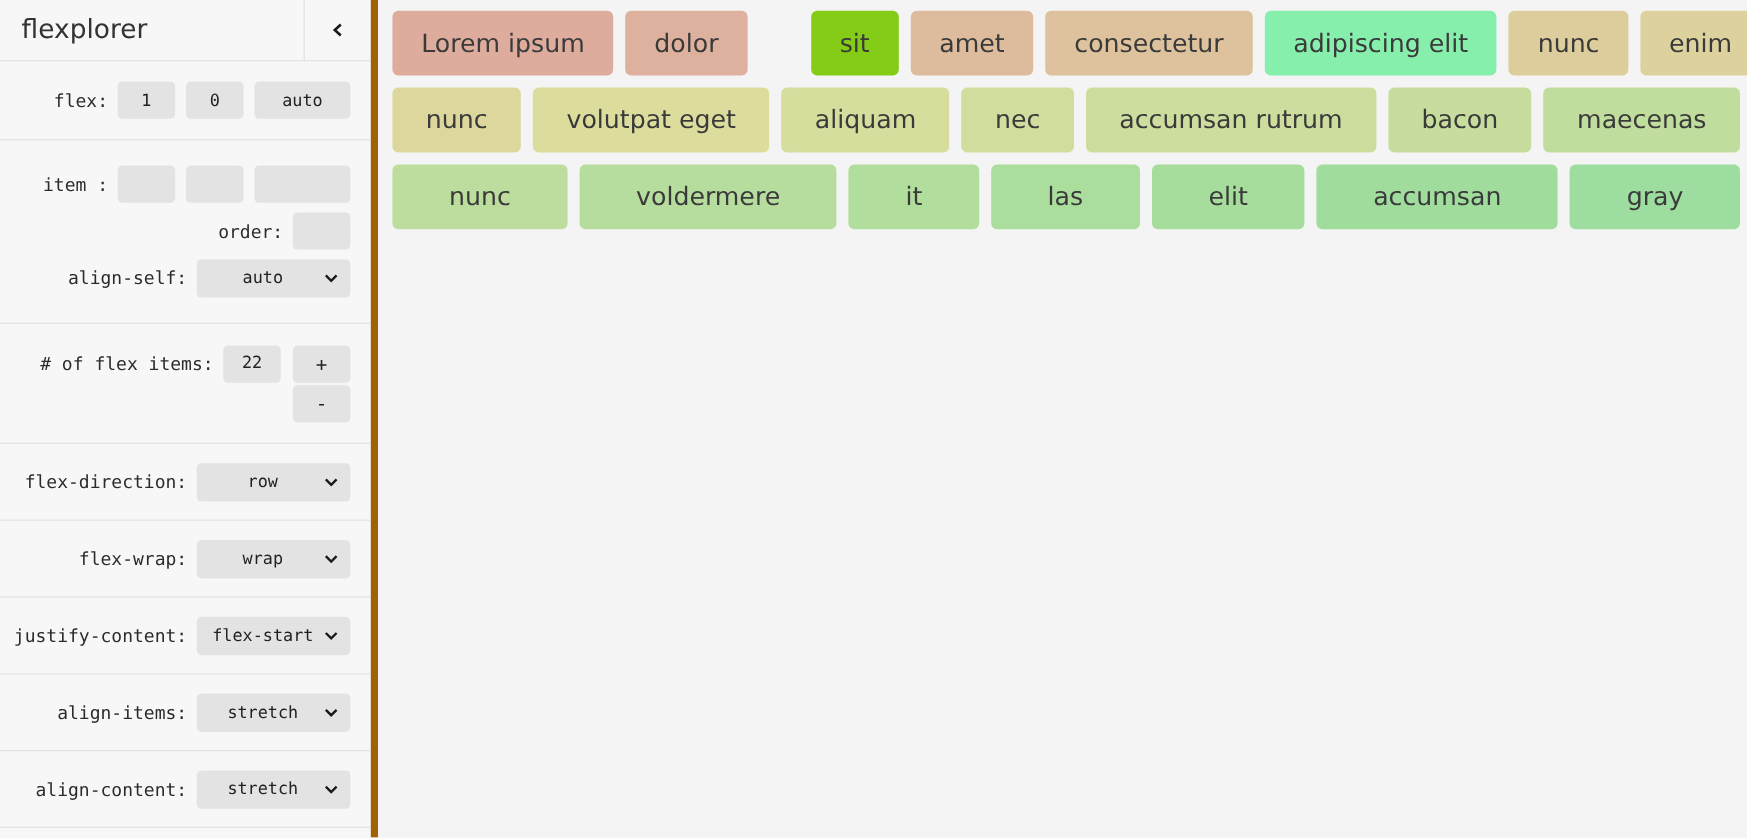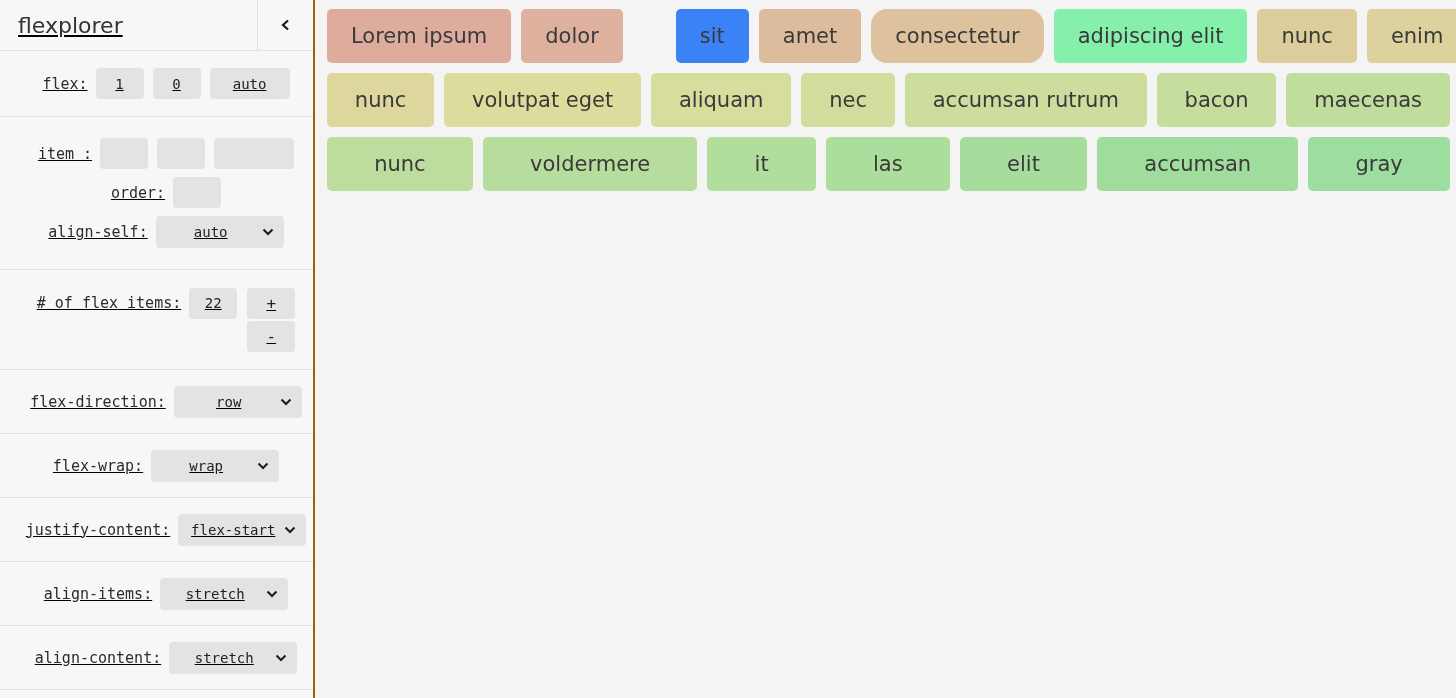--- a/index.html
+++ b/index.html
@@ -11,25 +11,24 @@
     background: #f4f4f4;
   }
   body { display: flex; }
 
   
   .sidebar {
     width: 315px;
     min-width: 315px;
     height: 100%;
     background: #f7f7f7;
-    border-right: 2px solid #a16207;
+    border-right: 6px solid #a16207;
     box-sizing: border-box;
     display: flex;
     flex-direction: column;
-    text-decoration: underline;
   }
   .header {
     height: 51px;
     min-height: 51px;
     display: flex;
     border-bottom: 1px solid #e2e2e2;
     box-sizing: border-box;
   }
   .title {
     flex: 1;
@@ -50,21 +49,21 @@
     cursor: pointer;
     padding: 0;
   }
   .sec {
     border-bottom: 1px solid #e2e2e2;
     box-sizing: border-box;
     padding-right: 17px;
     display: flex;
     flex-direction: column;
     justify-content: center;
-    align-items: center;
+    align-items: flex-end;
     padding-left: 36px;
   }
   .sec-flex   { height: 66px;  min-height: 66px; }
   .sec-item   { height: 153px; min-height: 153px; }
   .sec-count  { height: 100px; min-height: 100px; }
   .sec-select { height: 64px;  min-height: 64px; }
 
   .row {
     display: flex;
     align-items: center;
@@ -277,23 +276,23 @@
     </div>
   </section>
 
 </aside>
 
 <main class="main">
   <div>
       <div class="flex-row">
         <div class="flex-item" style="background: rgb(221, 172, 157);">Lorem ipsum</div>
         <div class="flex-item" style="background: rgb(221, 177, 157);">dolor</div>
-        <div class="flex-item" style="background: #3b82f6; margin-left: 48px;">sit</div>
+        <div class="flex-item" style="background: #84cc16; margin-left: 48px;">sit</div>
         <div class="flex-item" style="background: rgb(221, 188, 157);">amet</div>
-        <div class="flex-item" style="background: rgb(221, 194, 157); border-radius: 16px;">consectetur</div>
+        <div class="flex-item" style="background: rgb(221, 194, 157);">consectetur</div>
         <div class="flex-item" style="background: #86efac;">adipiscing elit</div>
         <div class="flex-item" style="background: rgb(221, 205, 157);">nunc</div>
         <div class="flex-item" style="background: rgb(221, 210, 157);">enim</div>
       </div>
       <div class="flex-row">
         <div class="flex-item" style="background: rgb(221, 215, 157);">nunc</div>
         <div class="flex-item" style="background: rgb(220, 221, 157);">volutpat eget</div>
         <div class="flex-item" style="background: rgb(215, 221, 157);">aliquam</div>
         <div class="flex-item" style="background: rgb(209, 221, 157);">nec</div>
         <div class="flex-item" style="background: rgb(204, 221, 157);">accumsan rutrum</div>

